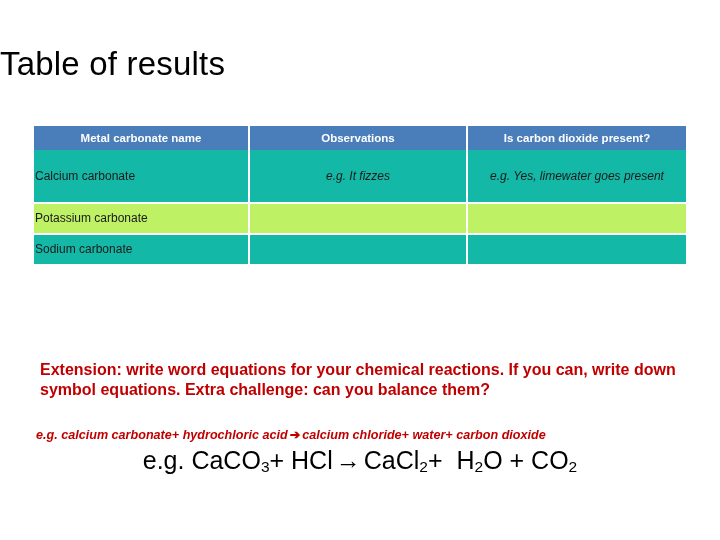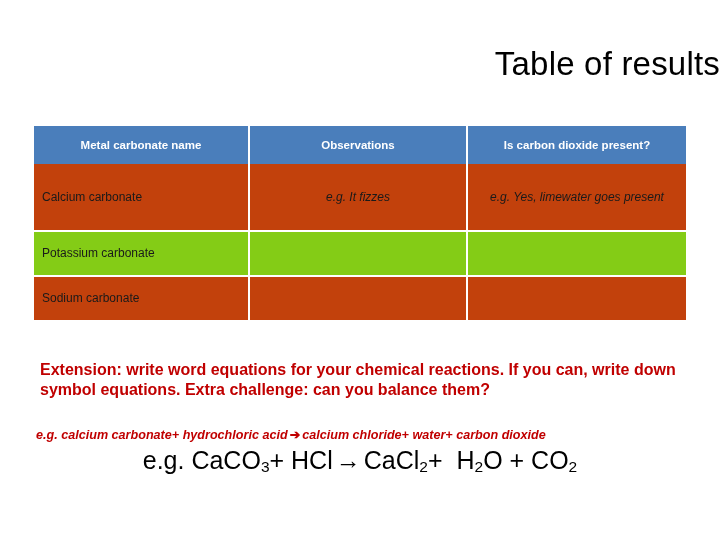--- a/index.html
+++ b/index.html
@@ -21,40 +21,40 @@
     width: 720px;
     height: 540px;
   }
 
   
   #title {
     position: absolute;
     left: 0;
     top: 44px;
     width: 720px;
-    text-align: right;
+    text-align: left;
     font-size: 33px;
     font-weight: 400;
     color: #000000;
     letter-spacing: 0.2px;
     line-height: 40px;
   }
 
   
   #results-table {
     position: absolute;
     left: 34px;
     top: 126px;
     width: 652px;
     border-collapse: separate;
     border-spacing: 0;
     table-layout: fixed;
   }
   #results-table td, #results-table th {
-    padding: 8px;
+    padding: 1px;
     vertical-align: middle;
     border-right: 2px solid #ffffff;
     border-bottom: 2px solid #ffffff;
   }
   #results-table tr > *:last-child {
     border-right: none;
   }
   #results-table tr:last-child > * {
     border-bottom: none;
   }
@@ -73,22 +73,22 @@
     line-height: 13px;
   }
   thead th.hdr-name { text-align: center; }
 
   tbody td {
     font-size: 12px;
     color: #1a1a1a;
     height: 27px;
     line-height: 15px;
   }
-  tbody tr.row-dark td  { background: #c2410c; }
-  tbody tr.row-light td { background: #84cc16; }
+  tbody tr.row-dark td  { background: #14b8a6; }
+  tbody tr.row-light td { background: #bef264; }
 
   tbody tr.row-first td { height: 50px; }
 
   td.cell-name {
     text-align: left;
     padding-left: 8px;
     font-weight: 400;
   }
   td.cell-example {
     text-align: center;

